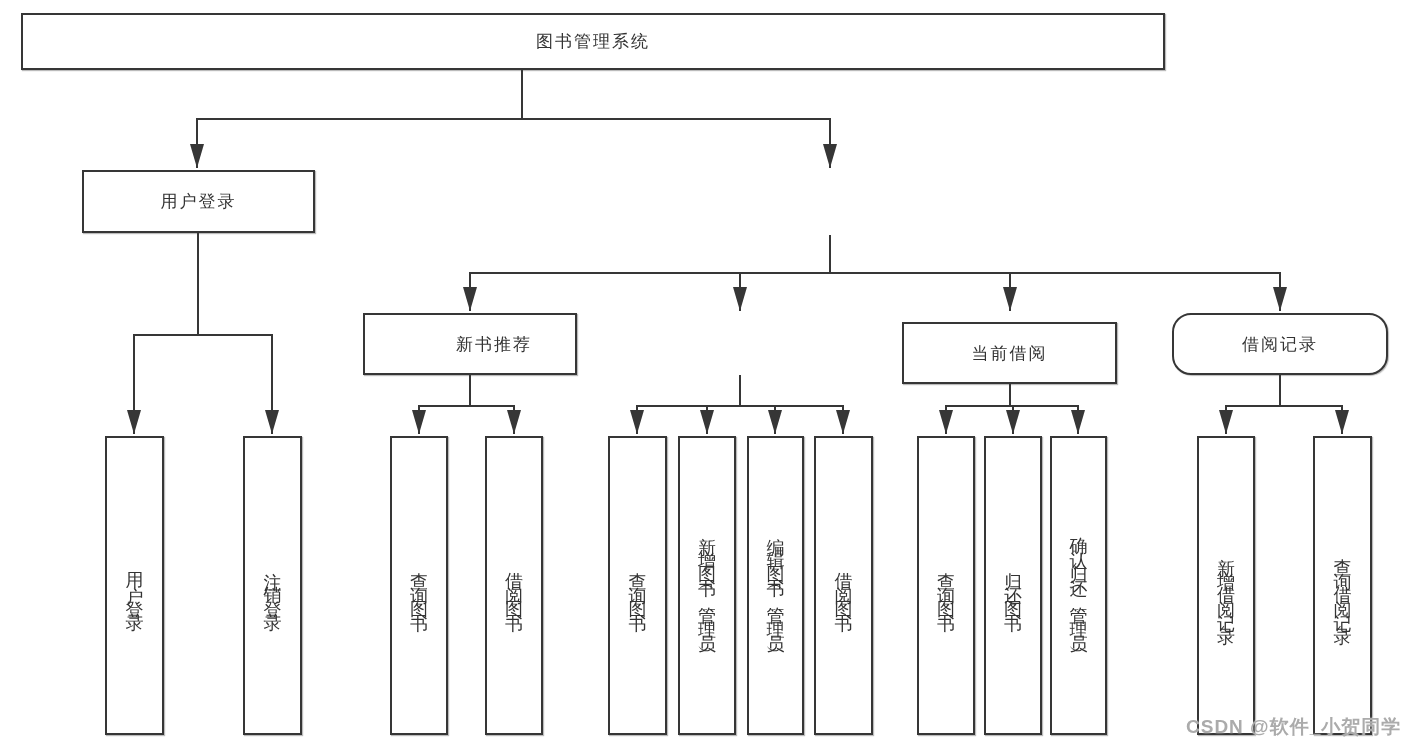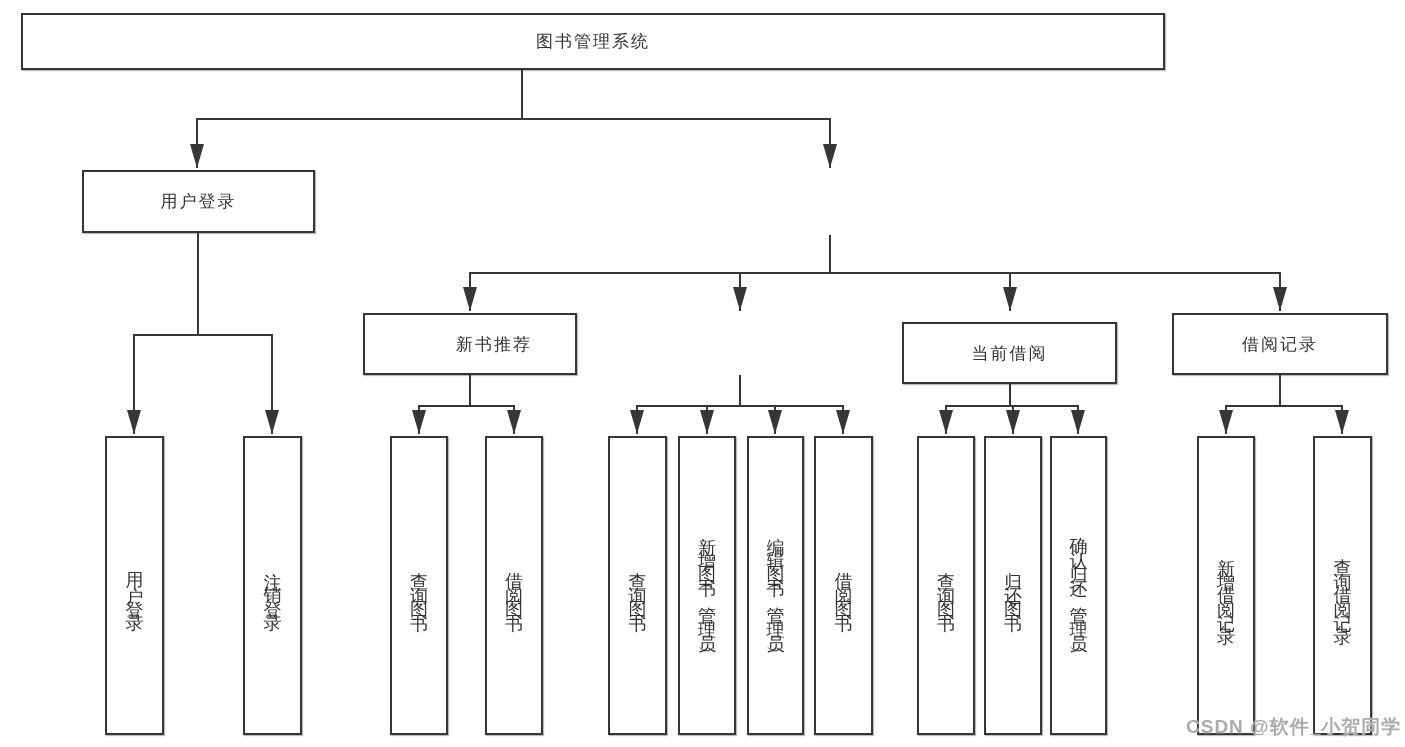--- a/index.html
+++ b/index.html
@@ -74,21 +74,21 @@
   <div class="box" style="left:82px;top:170px;width:233px;height:63px;">
     <span class="hlabel">用户登录</span>
   </div>
 
   <div class="box" style="left:363px;top:313px;width:214px;height:62px;padding-left:48px;">
     <span class="hlabel">新书推荐</span>
   </div>
   <div class="box" style="left:902px;top:313px;width:215px;height:62px;margin-top:9px;">
     <span class="hlabel">当前借阅</span>
   </div>
-  <div class="box" style="left:1172px;top:313px;width:216px;height:62px;">
+  <div class="box" style="left:1172px;top:313px;width:216px;height:62px;border-radius:19px;">
     <span class="hlabel">借阅记录</span>
   </div>
 
   <div class="box leaf" style="left:105px;top:436px;width:59px;height:299px;">
     <span class="vlabel">用户登录</span>
   </div>
   <div class="box leaf" style="left:243px;top:436px;width:59px;height:299px;">
     <span class="vlabel">注销登录</span>
   </div>
 

